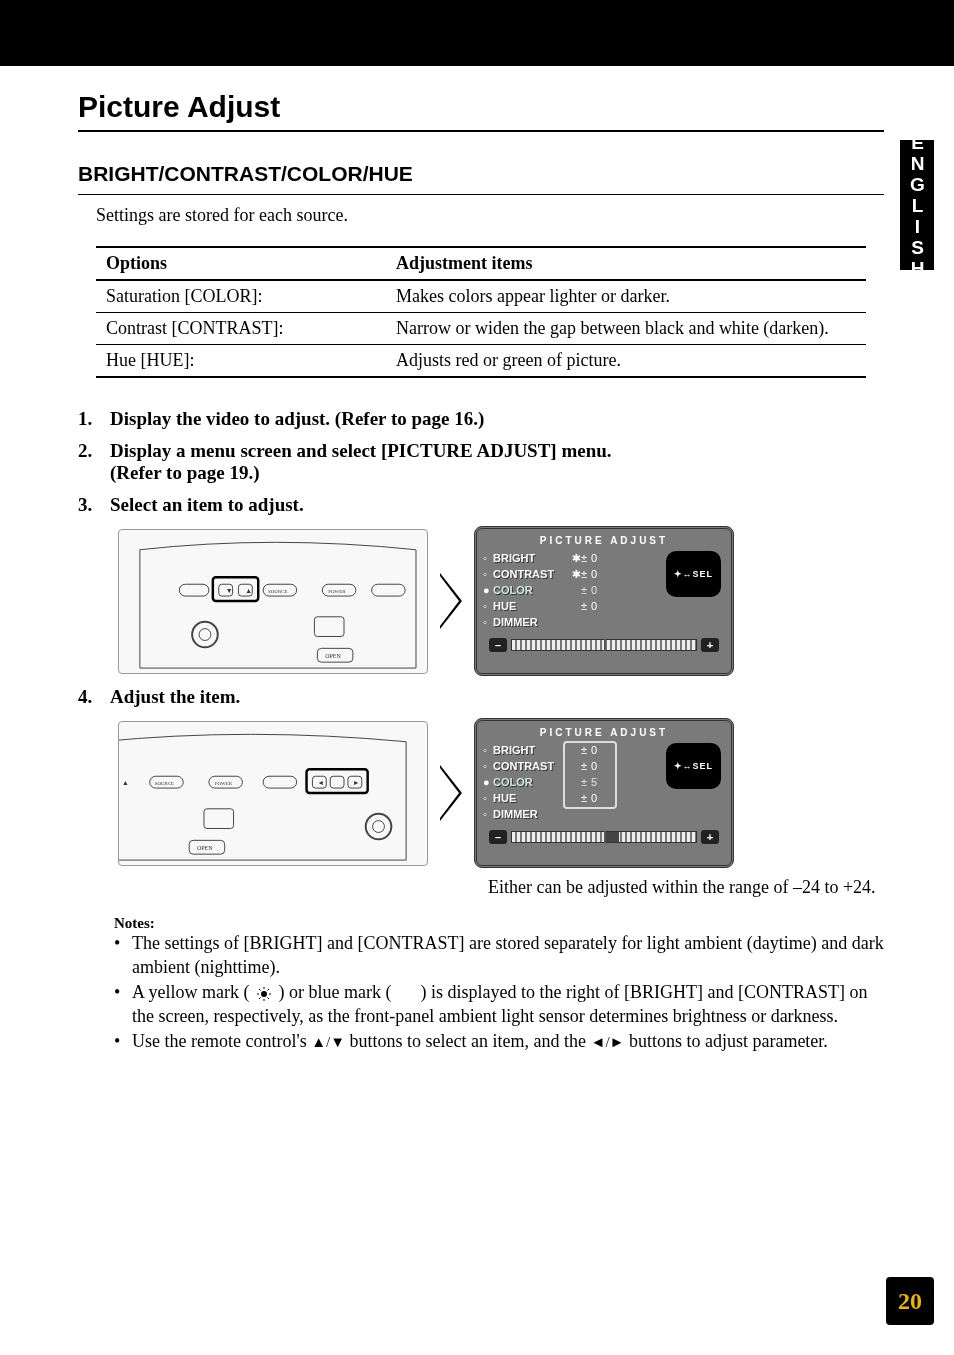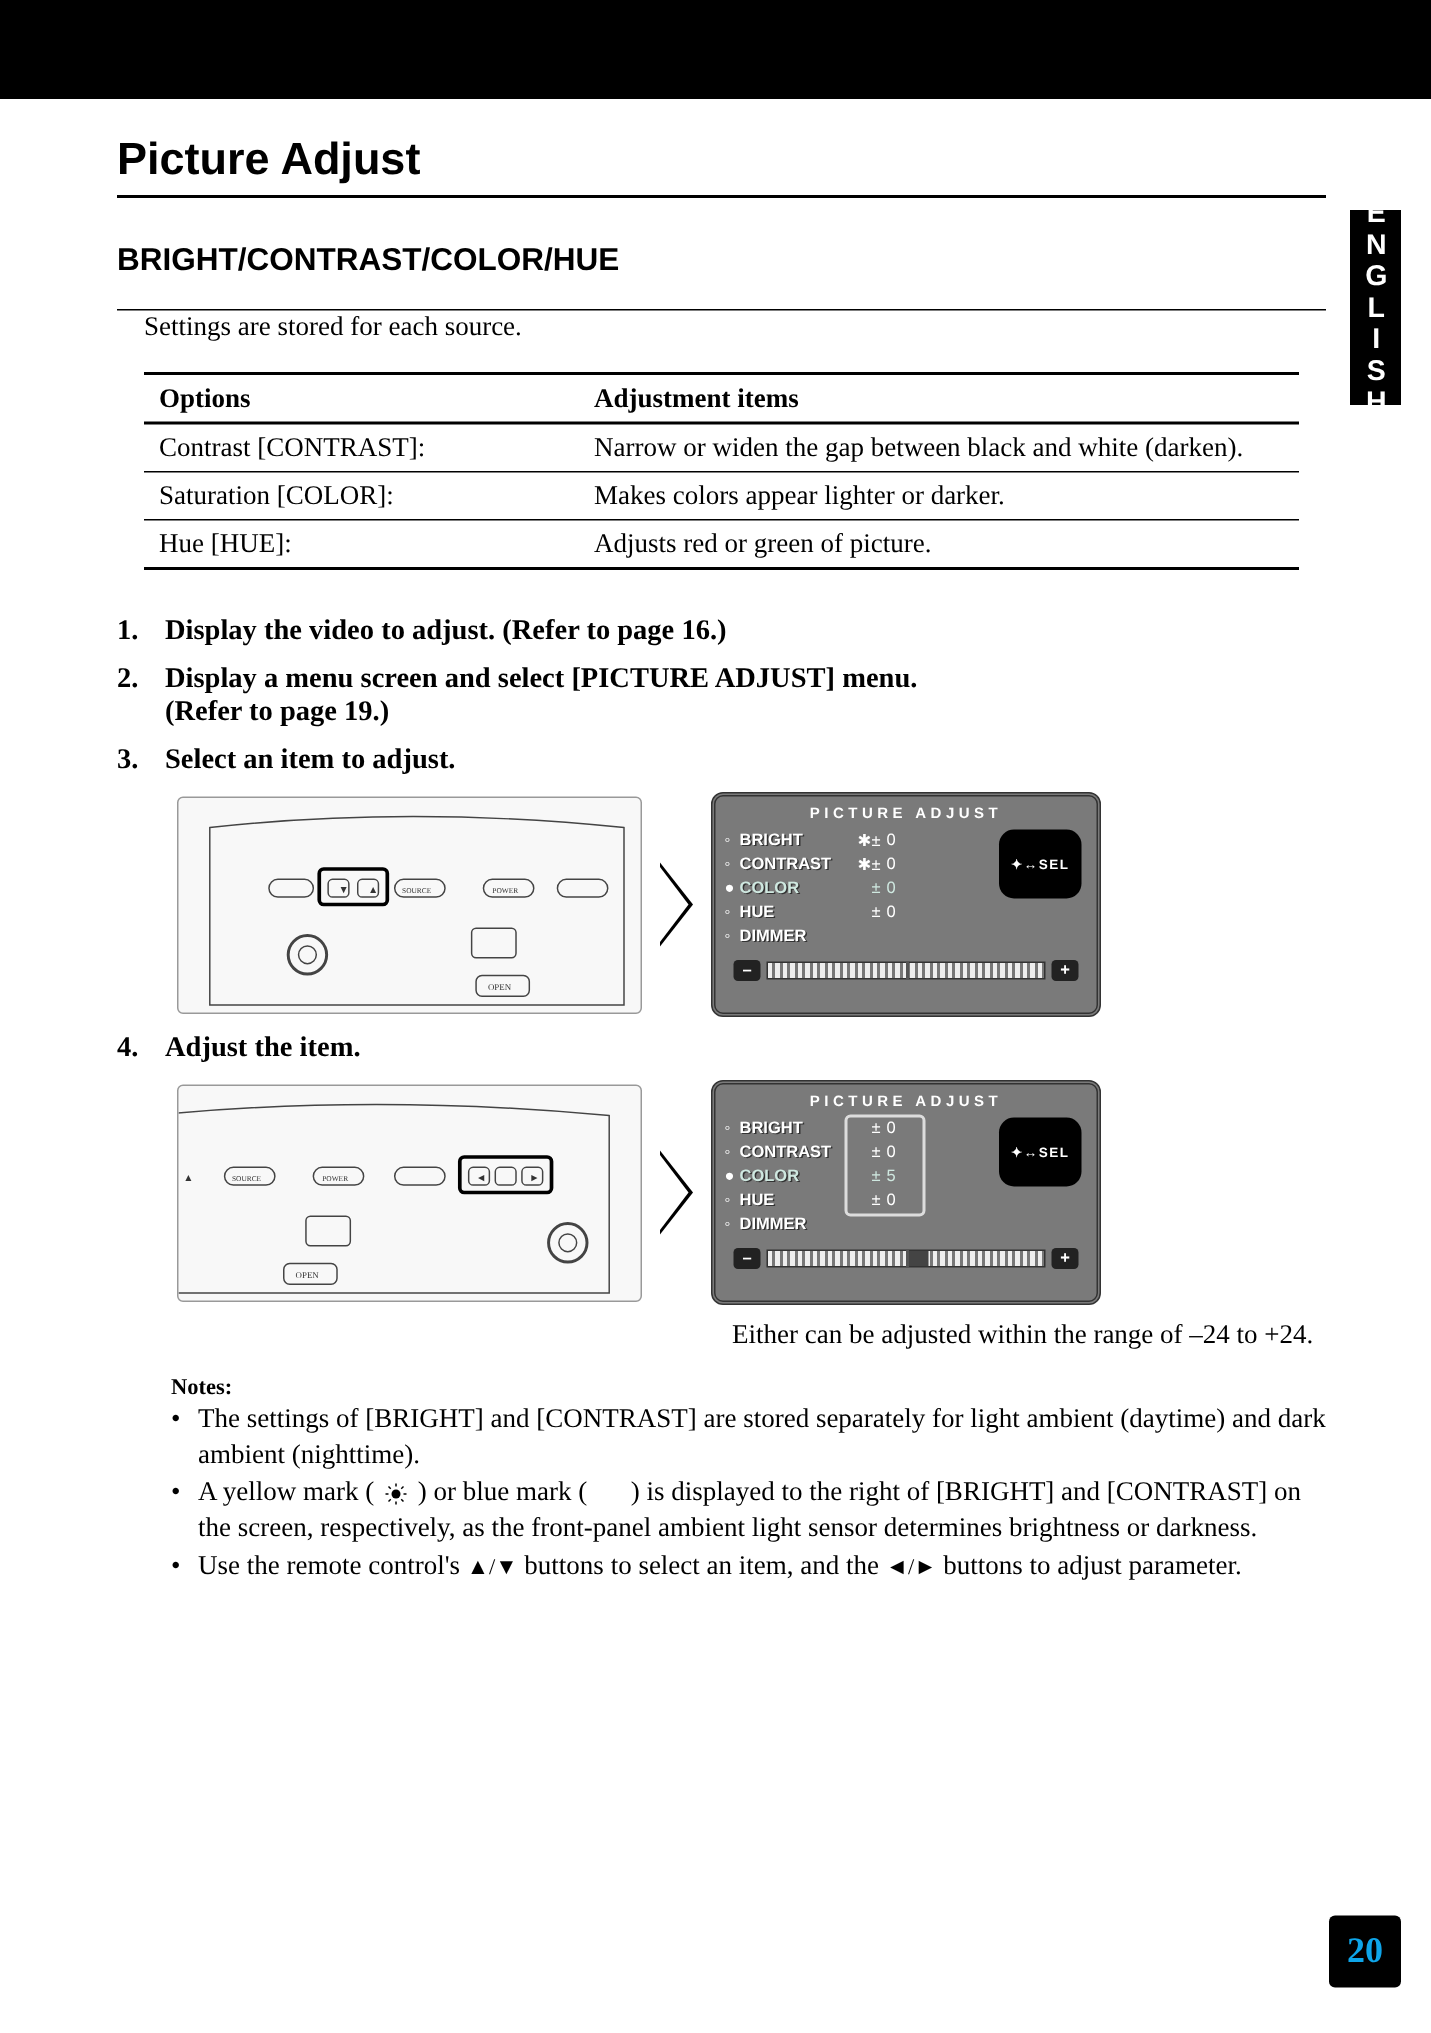--- a/index.html
+++ b/index.html
@@ -34,21 +34,21 @@
     text-orientation: upright;
     letter-spacing: 0;
   }
   .page-number {
     position: absolute;
     bottom: 30px;
     right: 20px;
     width: 48px;
     height: 48px;
     background: #000;
-    color: #0ea5e9;
+    color: #eab308;
     font-weight: bold;
     font-size: 24px;
     display: flex;
     align-items: center;
     justify-content: center;
     border-radius: 4px;
   }
   .content {
     padding: 24px 70px 0 78px;
   }
@@ -58,21 +58,22 @@
     font-weight: bold;
     border-bottom: 2px solid #000;
     padding-bottom: 6px;
     margin-bottom: 30px;
   }
   .sub-title {
     font-family: Arial, Helvetica, sans-serif;
     font-size: 21px;
     font-weight: bold;
     border-bottom: 1px solid #000;
-    padding-bottom: 20px;
+    padding-bottom: 8px;
+    margin-bottom: 10px;
   }
   .intro {
     font-size: 18px;
     margin-left: 18px;
     margin-bottom: 20px;
   }
   .options-table {
     width: 100%;
     border-collapse: collapse;
     margin: 0 18px 30px 18px;
@@ -254,26 +255,26 @@
   <div class="sub-title">BRIGHT/CONTRAST/COLOR/HUE</div>
   <div class="intro">Settings are stored for each source.</div>
 
   <table class="options-table">
     <tbody>
         <tr class="header">
       <td>Options</td>
       <td>Adjustment items</td>
     </tr>
     <tr>
+      <td>Saturation [COLOR]:</td>
+      <td>Makes colors appear lighter or darker.</td>
+    </tr>
+    <tr>
       <td>Contrast [CONTRAST]:</td>
       <td>Narrow or widen the gap between black and white (darken).</td>
-    </tr>
-    <tr>
-      <td>Saturation [COLOR]:</td>
-      <td>Makes colors appear lighter or darker.</td>
     </tr>
     <tr>
       <td>Hue [HUE]:</td>
       <td>Adjusts red or green of picture.</td>
     </tr>
   </tbody>
     </table>
 
   <div class="step">
     <span class="step-num">1.</span>

